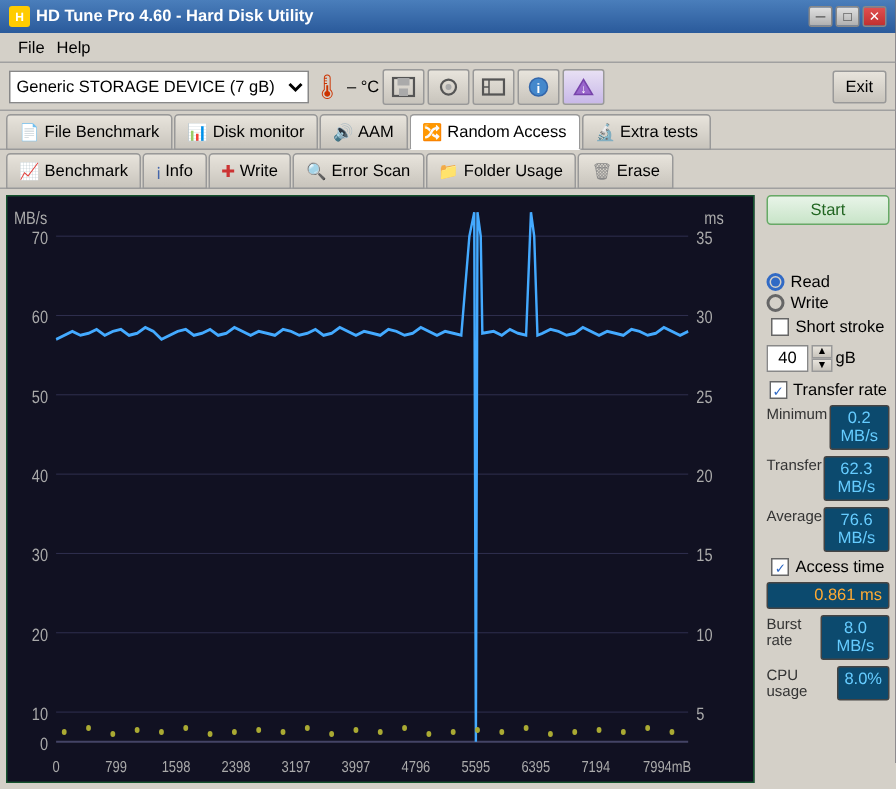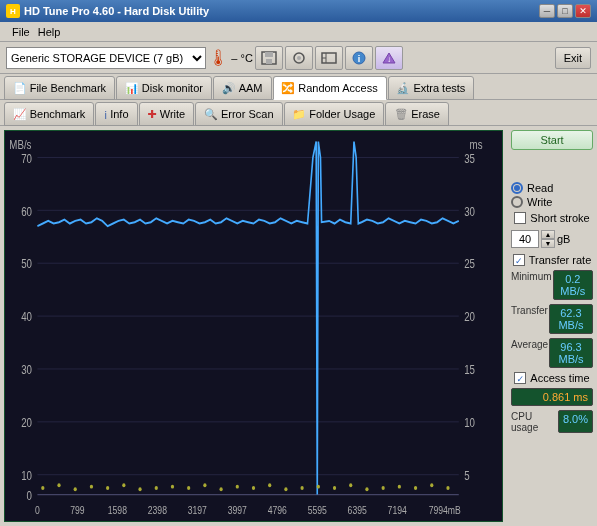--- a/index.html
+++ b/index.html
@@ -51,21 +51,21 @@
     .checkbox-item { display: flex; align-items: center; gap: 4px; font-size: 11px; justify-content: center; }
     .checkbox-box { width: 12px; height: 12px; border: 1px solid #666; background: white; }
     .checkbox-box.checked { background: white; }
     .checkbox-box.checked::after { content: '✓'; font-size: 9px; color: #316ac5; display: block; line-height: 12px; text-align: center; }
 
     .spinner-row { display: flex; align-items: center; gap: 2px; font-size: 11px; margin: 2px 0; }
     .spinner-input { width: 28px; height: 18px; border: 1px solid #888; text-align: center; font-size: 11px; }
     .spinner-btns { display: flex; flex-direction: column; }
     .spinner-btn { width: 14px; height: 9px; background: linear-gradient(to bottom, #e8e4dc, #c8c4bc); border: 1px solid #999; display: flex; align-items: center; justify-content: center; font-size: 7px; cursor: pointer; }
 
-    .stat-box { background: #14532d; color: white; border: 1px solid #444; padding: 2px 4px; border-radius: 2px; font-size: 11px; text-align: center; }
+    .stat-box { background: #0c4a6e; color: white; border: 1px solid #444; padding: 2px 4px; border-radius: 2px; font-size: 11px; text-align: center; }
     .stat-box.blue { color: #66ccff; }
     .stat-box.orange { color: #ffaa33; text-align: right; }
     .stat-label { font-size: 10px; color: #333; margin-top: 1px; }
 
     .metric-section { display: flex; flex-direction: row; gap: 1px; }
 
     
     .chart-svg { width: 100%; height: 100%; }
 
     .grid-line { stroke: #333355; stroke-width: 0.5; }
@@ -315,28 +315,32 @@
       <div class="stat-box blue">0.2 MB/s</div>
     </div>
 
     <div class="metric-section">
       <span class="stat-label">Transfer</span>
       <div class="stat-box blue">62.3 MB/s</div>
     </div>
 
     <div class="metric-section">
       <span class="stat-label">Average</span>
-      <div class="stat-box blue">96.3 MB/s</div>
+      <div class="stat-box blue">76.6 MB/s</div>
     </div>
 
     <label class="checkbox-item">
       <div class="checkbox-box checked"></div>
       <span>Access time</span>
     </label>
     <div class="stat-box orange">0.861 ms</div>
 
+    <div class="metric-section">
+      <span class="stat-label">Burst rate</span>
+      <div class="stat-box blue">8.0 MB/s</div>
+    </div>
 
     <div class="metric-section">
       <span class="stat-label">CPU usage</span>
       <div class="stat-box blue">8.0%</div>
     </div>
   </div>
 </div>
 
 </body></html>

